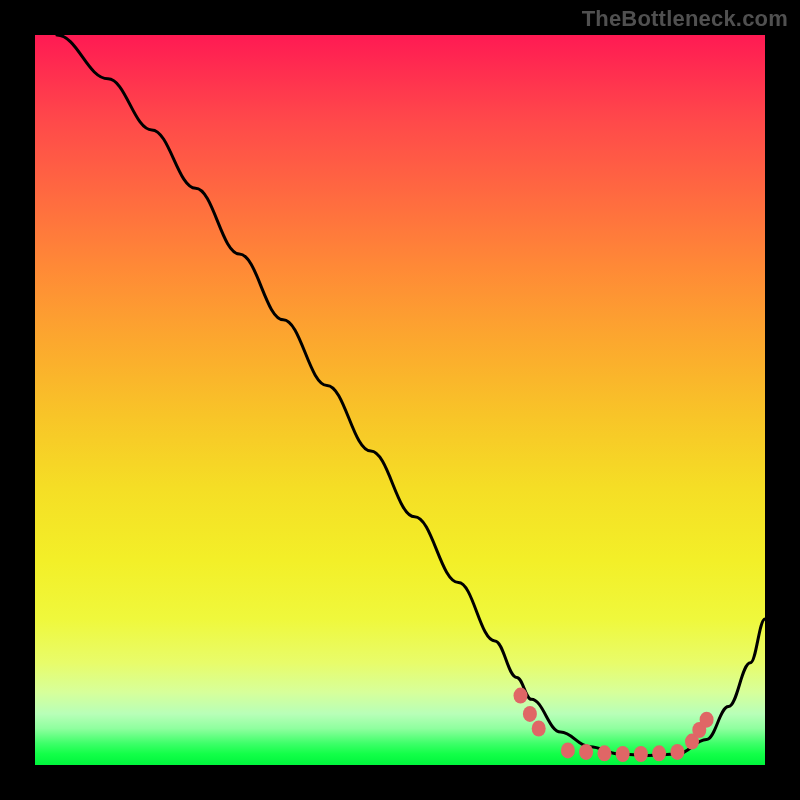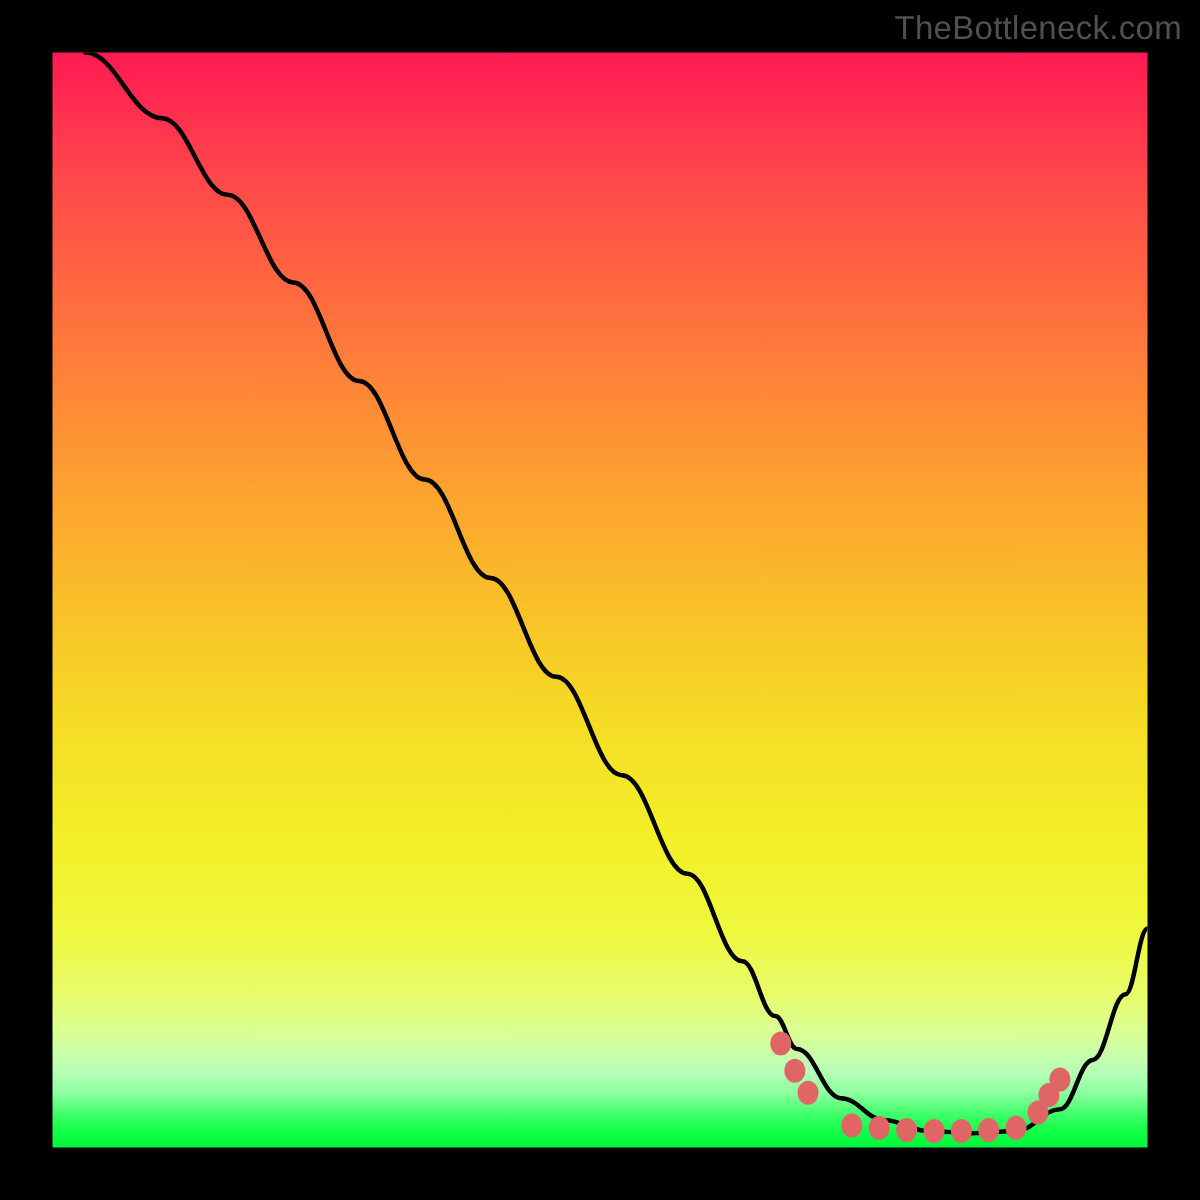--- a/index.html
+++ b/index.html
@@ -51,21 +51,21 @@
     width: 730px;
     height: 730px;
     pointer-events: none;
   }
   .watermark {
     position: absolute;
     top: 6px;
     right: 12px;
     color: #505050;
     font-size: 22px;
-    font-weight: 400;
+    font-weight: 700;
     letter-spacing: 0.2px;
     user-select: none;
   }
 </style>
 </head>
 <body>
 
 <div class="watermark">TheBottleneck.com</div>
 
 <div class="frame">

